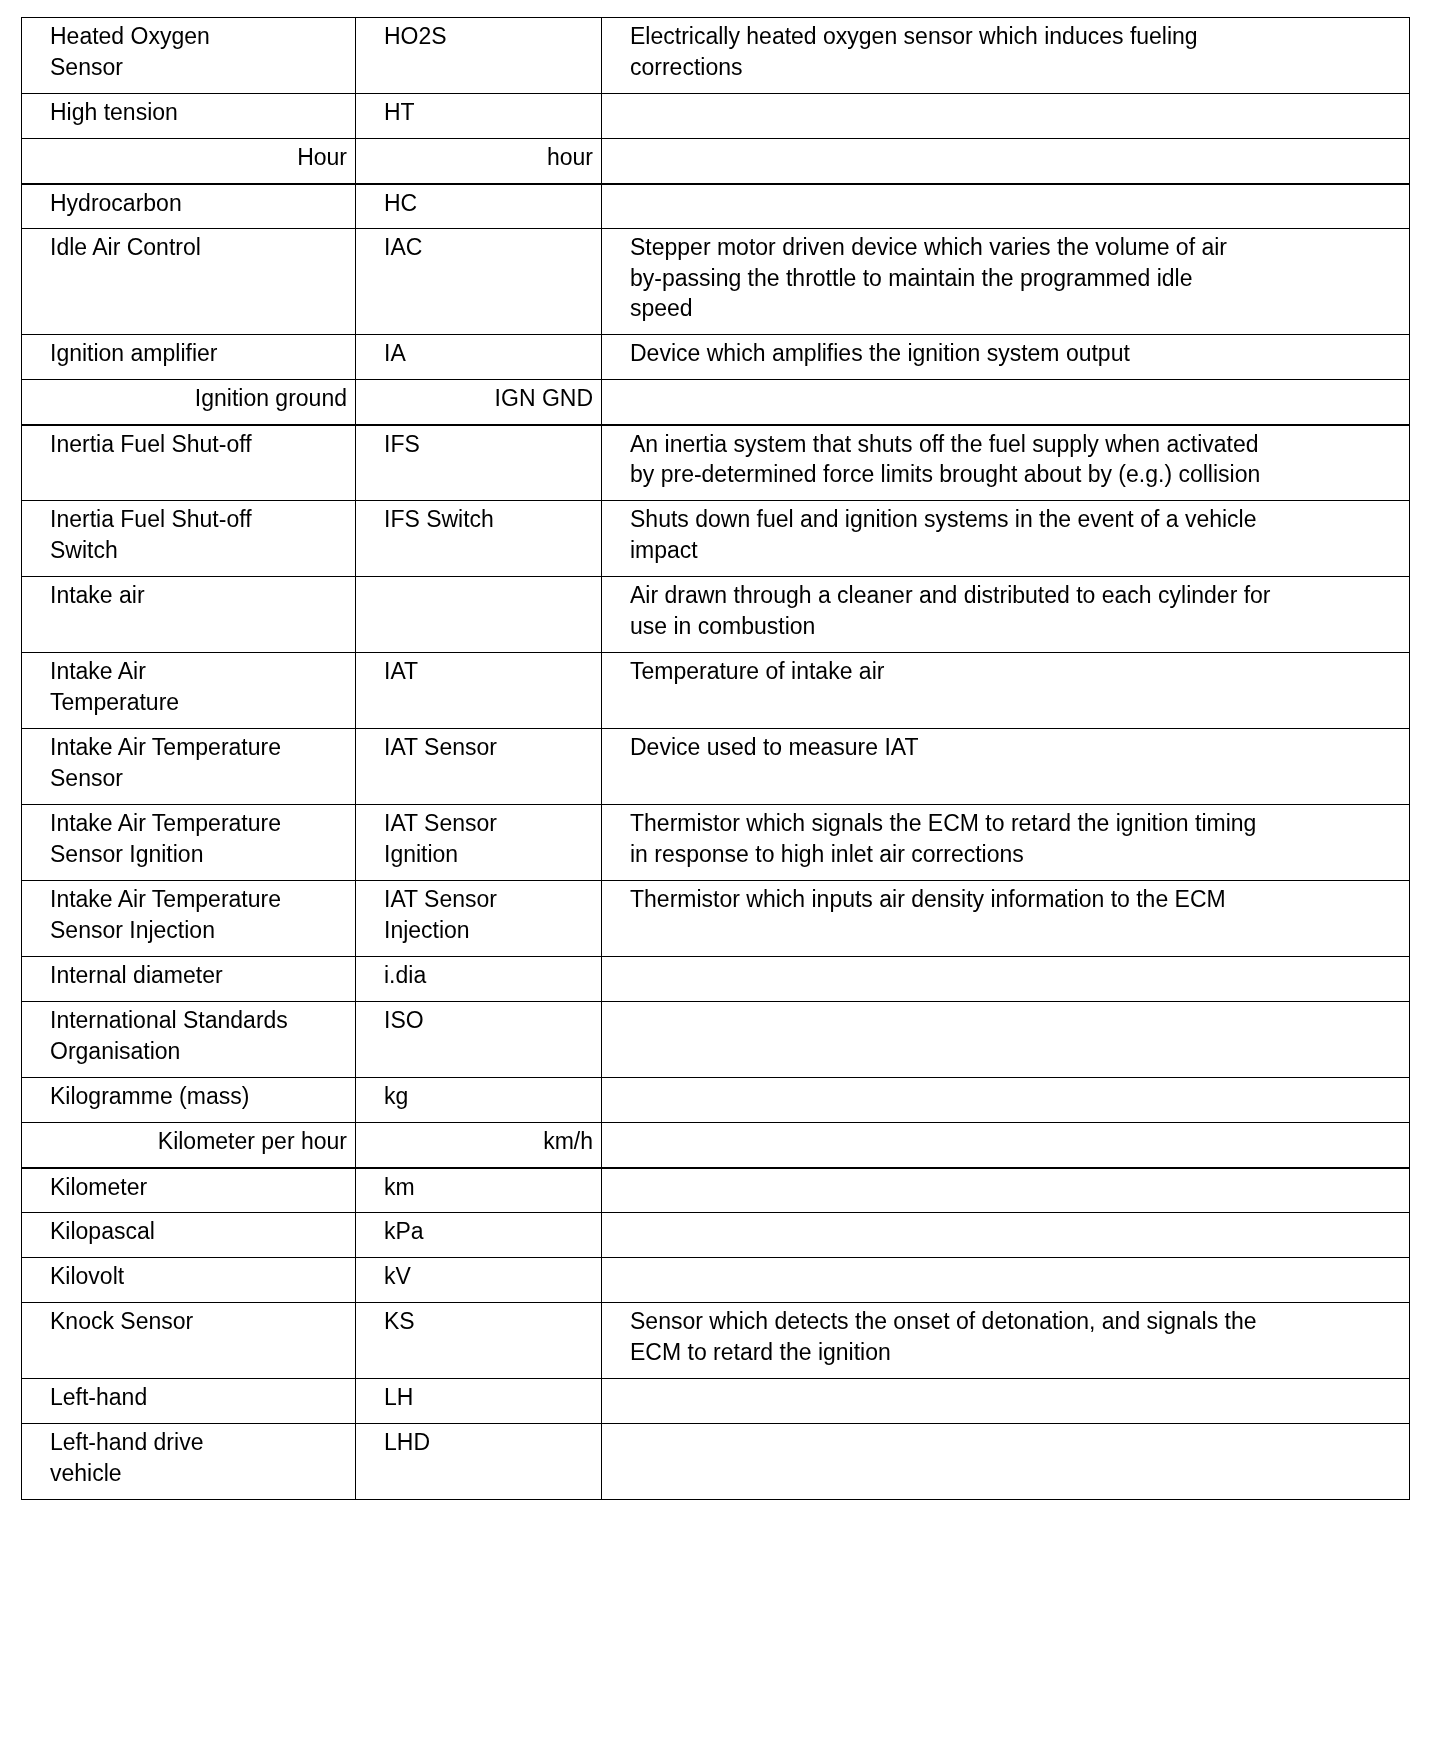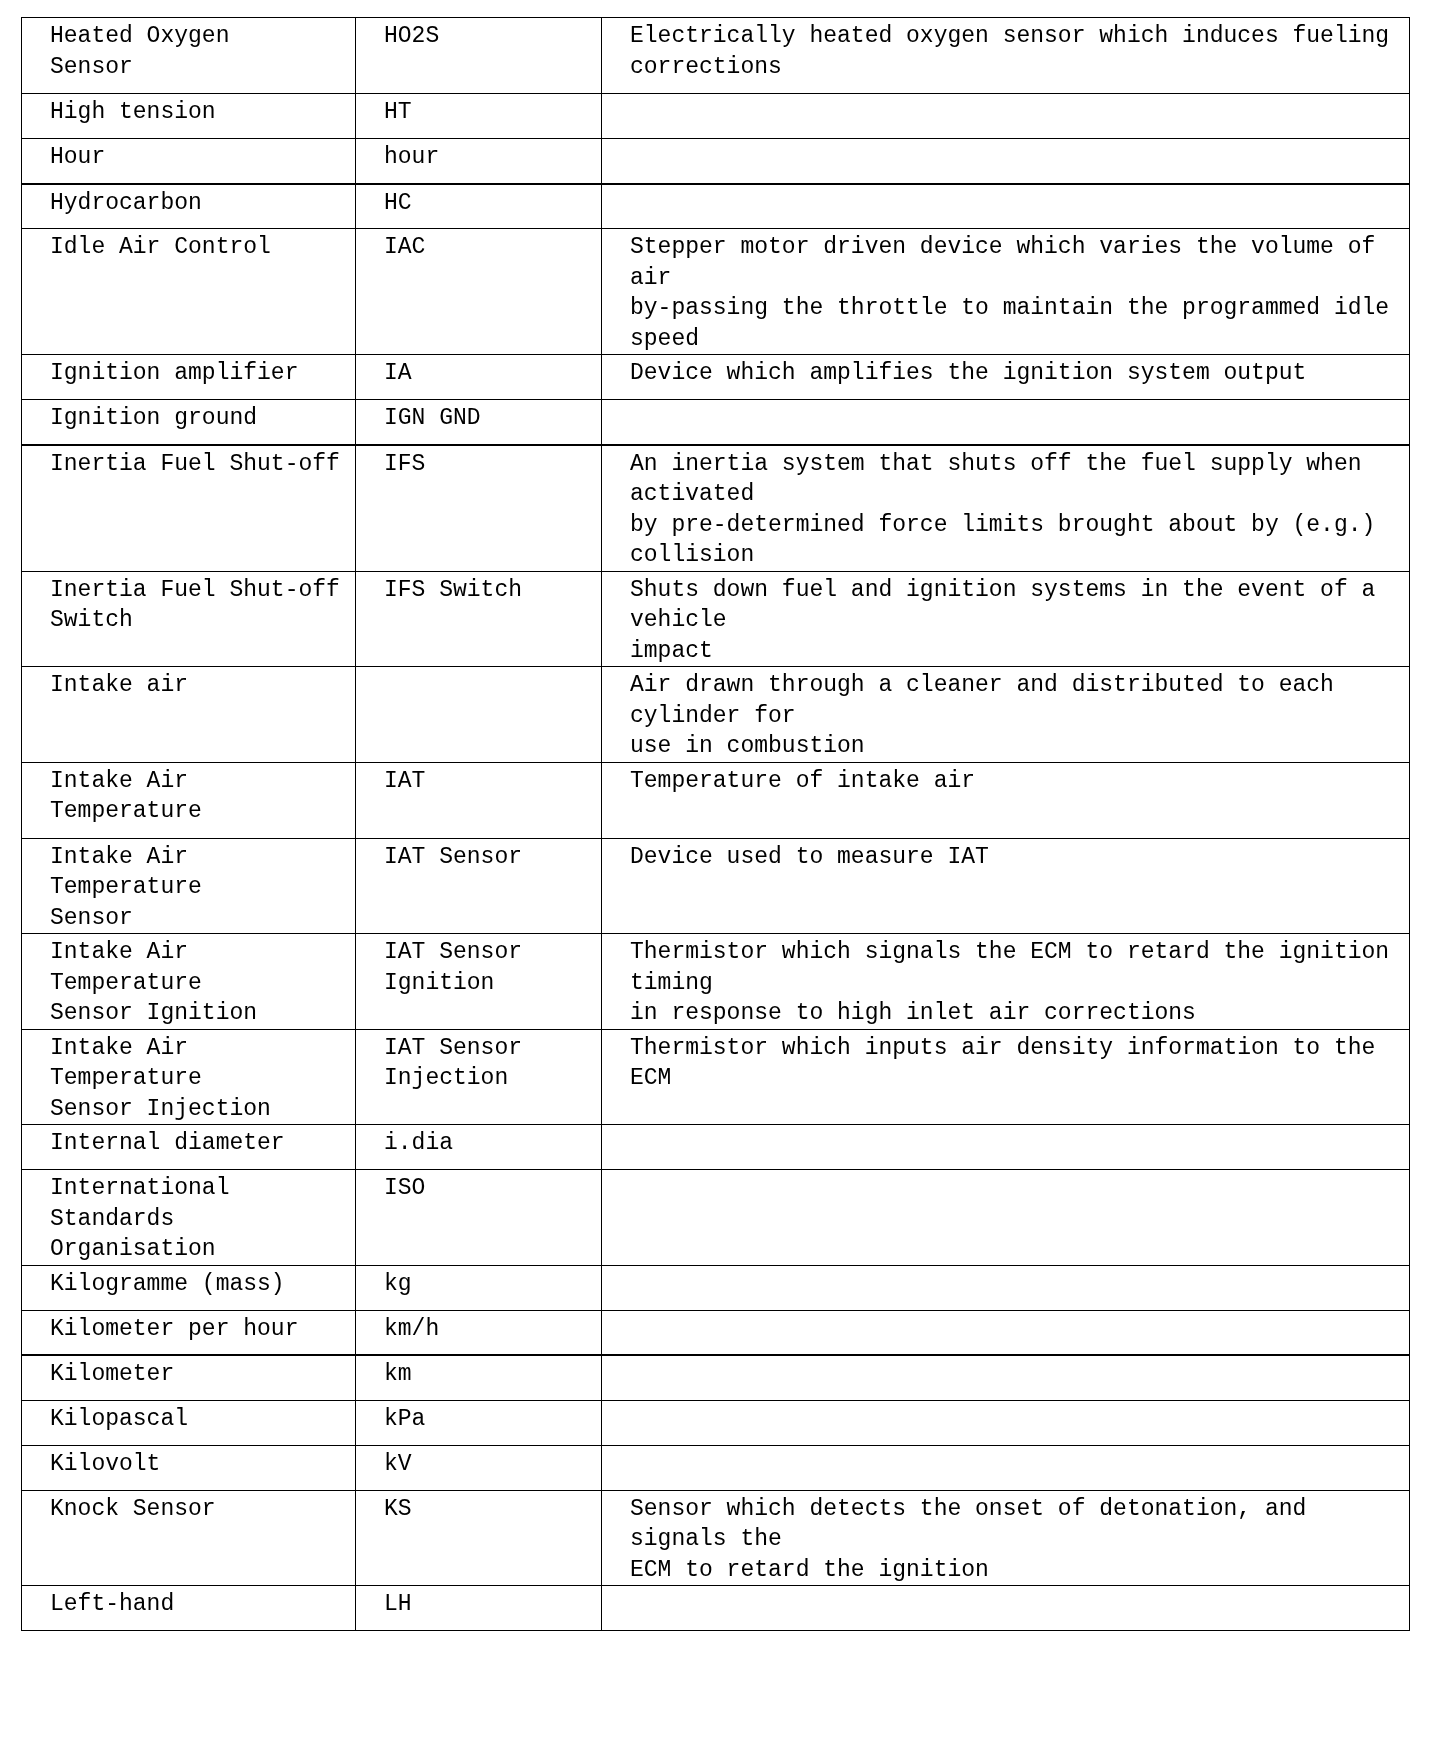--- a/index.html
+++ b/index.html
@@ -2,37 +2,36 @@
 <html><head>
 <meta charset="utf-8">
 <style>
   html, body { margin: 0; padding: 0; background: #ffffff; }
   body { width: 1456px; height: 1764px; position: relative; overflow: hidden;
          font-family: "Liberation Sans", sans-serif; color: #000; }
   table.glossary {
     position: absolute; left: 21px; top: 17px;
     border-collapse: collapse; table-layout: fixed;
     width: 1388px;
-    font-family: Liberation Mono, monospace;
   }
   table.glossary td {
     border: 1.5px solid #000;
     vertical-align: top;
     font-size: 23px;
     line-height: 30.5px;
     padding: 3px 8px 0 28px;
     white-space: pre-line;
   }
   col.c1 { width: 334px; }
   col.c2 { width: 246px; }
   col.c3 { width: 808px; }
   tr.h1 { height: 45px; }
   tr.h2 { height: 76px; }
   tr.h3 { height: 106px; }
-  tr.thick td { border-bottom-width: 2.5px; }
+  tr.thick td { border-bottom-width: 2.5px; text-align: right; }
 </style>
 </head>
 <body>
 
 <table class="glossary">
   <colgroup>
       <col class="c1">
       <col class="c2">
       <col class="c3">
     </colgroup>
@@ -162,14 +161,20 @@
     <td>Knock Sensor</td>
     <td>KS</td>
     <td>Sensor which detects the onset of detonation, and signals the
 ECM to retard the ignition</td>
   </tr>
       <tr class="h1">
     <td>Left-hand</td>
     <td>LH</td>
     <td></td>
   </tr>
+      <tr class="h2">
+    <td>Left-hand drive
+vehicle</td>
+    <td>LHD</td>
+    <td></td>
+  </tr>
     </tbody>
 </table>
 
 </body></html>

